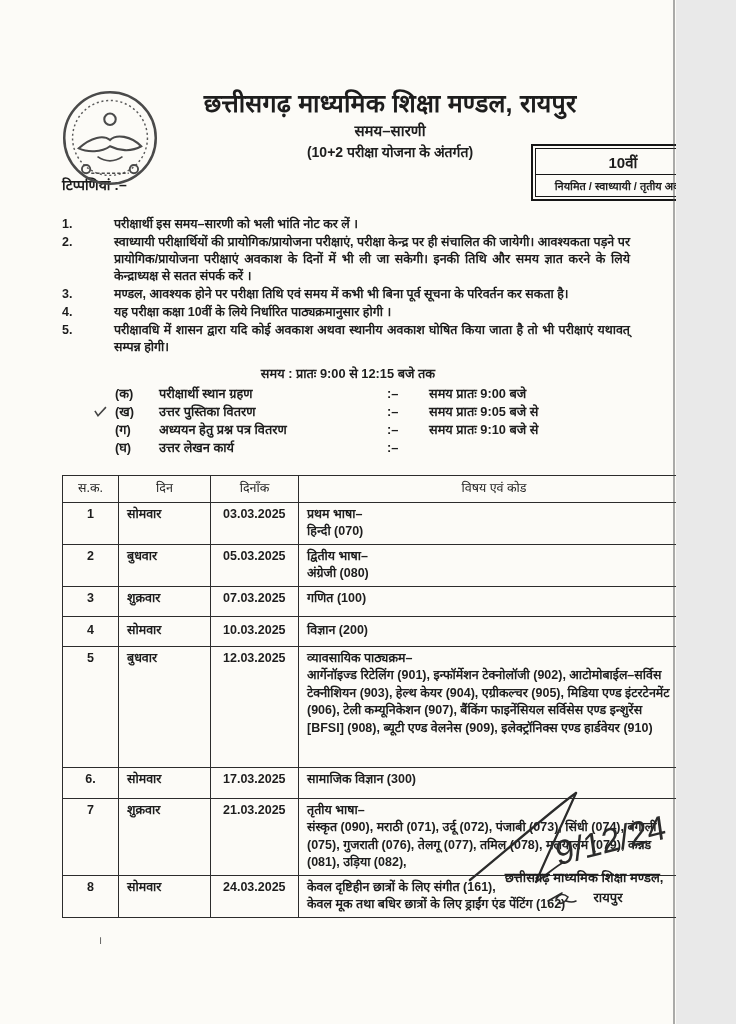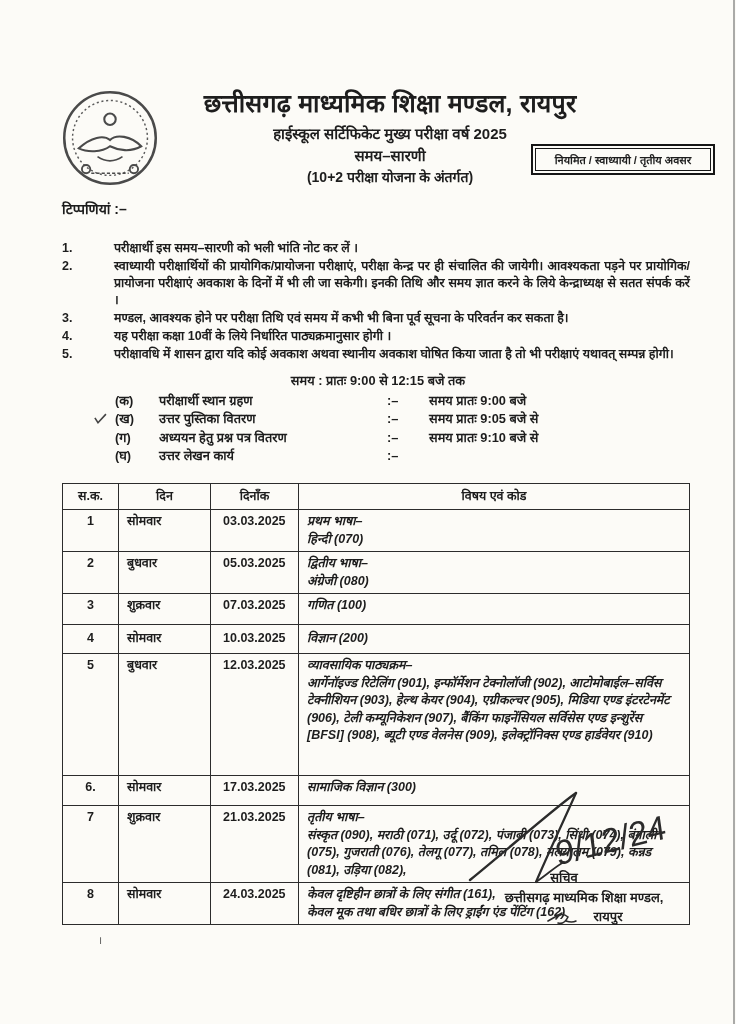--- a/index.html
+++ b/index.html
@@ -1,18 +1,18 @@
 <!DOCTYPE html>
 <html><head>
 <meta charset="utf-8">
 <style>
   html,body{margin:0;padding:0;background:#e9e9e9;}
   .page{
     position:relative;
-    width:736px;height:1024px;
+    width:676px;height:1024px;
     background:#fcfbf7;
     color:#1d1d1d;
     font-family:"Liberation Sans","DejaVu Sans",sans-serif;
     overflow:hidden;
     box-sizing:border-box;
   }
   .page::after{
     content:"";position:absolute;top:0;bottom:0;right:1px;width:2px;
     background:rgba(70,70,70,.45);
   }
@@ -42,29 +42,29 @@
   .timing-rows{margin:3px 46px 0 115px;}
   .timing-row{display:grid;grid-template-columns:44px 228px 42px 1fr;line-height:1.42;}
   .timing-row .t-label{position:relative;}
   .tick-mark{position:absolute;left:-22px;top:2px;}
   
   table.tt{
     margin:18px 46px 0 62px;width:628px;border-collapse:collapse;
     font-size:12.5px;font-weight:600;line-height:1.4;
   }
   .tt th,.tt td{border:1.6px solid #2c2c2c;padding:3px 8px;vertical-align:top;box-sizing:border-box;}
-  .tt th{font-weight:700;text-align:center;padding:4px 4px;}
+  .tt th{font-weight:400;text-align:center;padding:4px 4px;}
   .col-sn{width:56px;}  .col-day{width:92px;}  .col-date{width:88px;}
   .tt td.sn{text-align:center;}
   .tt td.day{}
   .tt td.date{padding-left:12px;}
   .tt tr.pad-s td{padding-bottom:9px;}
   .tt tr.pad-m td{padding-top:5px;padding-bottom:6px;}
   .tt tr.pad-xl td{padding-bottom:30px;}
-  .subject-line{min-height:0;font-style:italic;}
+  .subject-line{min-height:0;}
   
   .signature{position:absolute;left:452px;top:788px;width:256px;height:104px;}
   .footer-text{
     position:absolute;left:448px;top:868px;width:272px;text-align:center;
     font-size:13px;font-weight:700;line-height:1.5;
   }
   .designation{margin-left:-40px;}
   .place-line{display:inline-flex;align-items:center;gap:14px;}
   .stray-mark{position:absolute;left:98px;top:932px;font-size:11px;color:#555;}
 </style>
@@ -79,27 +79,27 @@
     <circle cx="50" cy="30" r="5.5" fill="none" stroke="#4a4a4a" stroke-width="2"></circle>
     <path d="M20,58 C32,47 44,45 50,50 C56,44 70,46 80,56 C70,62 58,60 50,56 C42,62 28,62 20,58 Z" fill="none" stroke="#4a4a4a" stroke-width="2"></path>
     <path d="M38,66 q12,8 24,0" fill="none" stroke="#4a4a4a" stroke-width="1.6"></path>
     <circle cx="27" cy="78" r="4" fill="none" stroke="#4a4a4a" stroke-width="1.8"></circle>
     <circle cx="73" cy="78" r="4" fill="none" stroke="#4a4a4a" stroke-width="1.8"></circle>
     <path d="M32,82 L68,82" stroke="#4a4a4a" stroke-width="1.6" stroke-dasharray="3 2"></path>
   </svg>
 
   <div class="title-block">
     <div class="org-name">छत्तीसगढ़ माध्यमिक शिक्षा मण्डल, रायपुर</div>
-    <div class="exam-title">हाईस्कूल सर्टिफिकेट मुख्य परीक्षा वर्ष 2025</div>
     <div class="schedule-title">समय–सारणी</div>
     <div class="scheme-note">(10+2 परीक्षा योजना के अंतर्गत)</div>
   </div>
 
   <div class="class-box">
     <div class="class-box-inner">
+      <div class="class-label">10वीं</div>
       <div class="category-label">नियमित / स्वाध्यायी / तृतीय अवसर</div>
     </div>
   </div>
 
   <div class="notes">
     <div class="notes-heading">टिप्पणियां :–</div>
     <div class="note-item">
       <div class="note-num">1.</div>
       <div class="note-text">परीक्षार्थी इस समय–सारणी को भली भांति नोट कर लें ।</div>
     </div>
@@ -244,21 +244,20 @@
   </table>
 
   <svg class="signature" viewBox="0 0 256 104">
     <path d="M18,92 C55,62 105,18 124,5" fill="none" stroke="#2b2b2b" stroke-width="2.4" stroke-linecap="round"></path>
     <path d="M124,5 C112,32 96,66 84,94" fill="none" stroke="#2b2b2b" stroke-width="2.2" stroke-linecap="round"></path>
     <path d="M84,94 C96,86 104,78 112,74" fill="none" stroke="#2b2b2b" stroke-width="1.8" stroke-linecap="round"></path>
     <text x="108" y="66" font-size="34" font-family="Liberation Sans, DejaVu Sans, sans-serif" fill="#2b2b2b" transform="rotate(-14 150 55) skewX(-6)">9/12/24</text>
   </svg>
 
   <div class="footer-text">
-    <div class="designation">सचिव</div>
     <div>छत्तीसगढ़ माध्यमिक शिक्षा मण्डल,</div>
     <div class="place-line">
       <svg width="34" height="16" viewBox="0 0 34 16">
         <path d="M2,12 L16,4 M10,10 q5,-8 12,-2 q-4,8 -10,6 M20,12 q6,2 10,0" fill="none" stroke="#2b2b2b" stroke-width="1.6" stroke-linecap="round"></path>
       </svg>
       <span>रायपुर</span>
     </div>
   </div>
 
   <div class="stray-mark">।</div>

